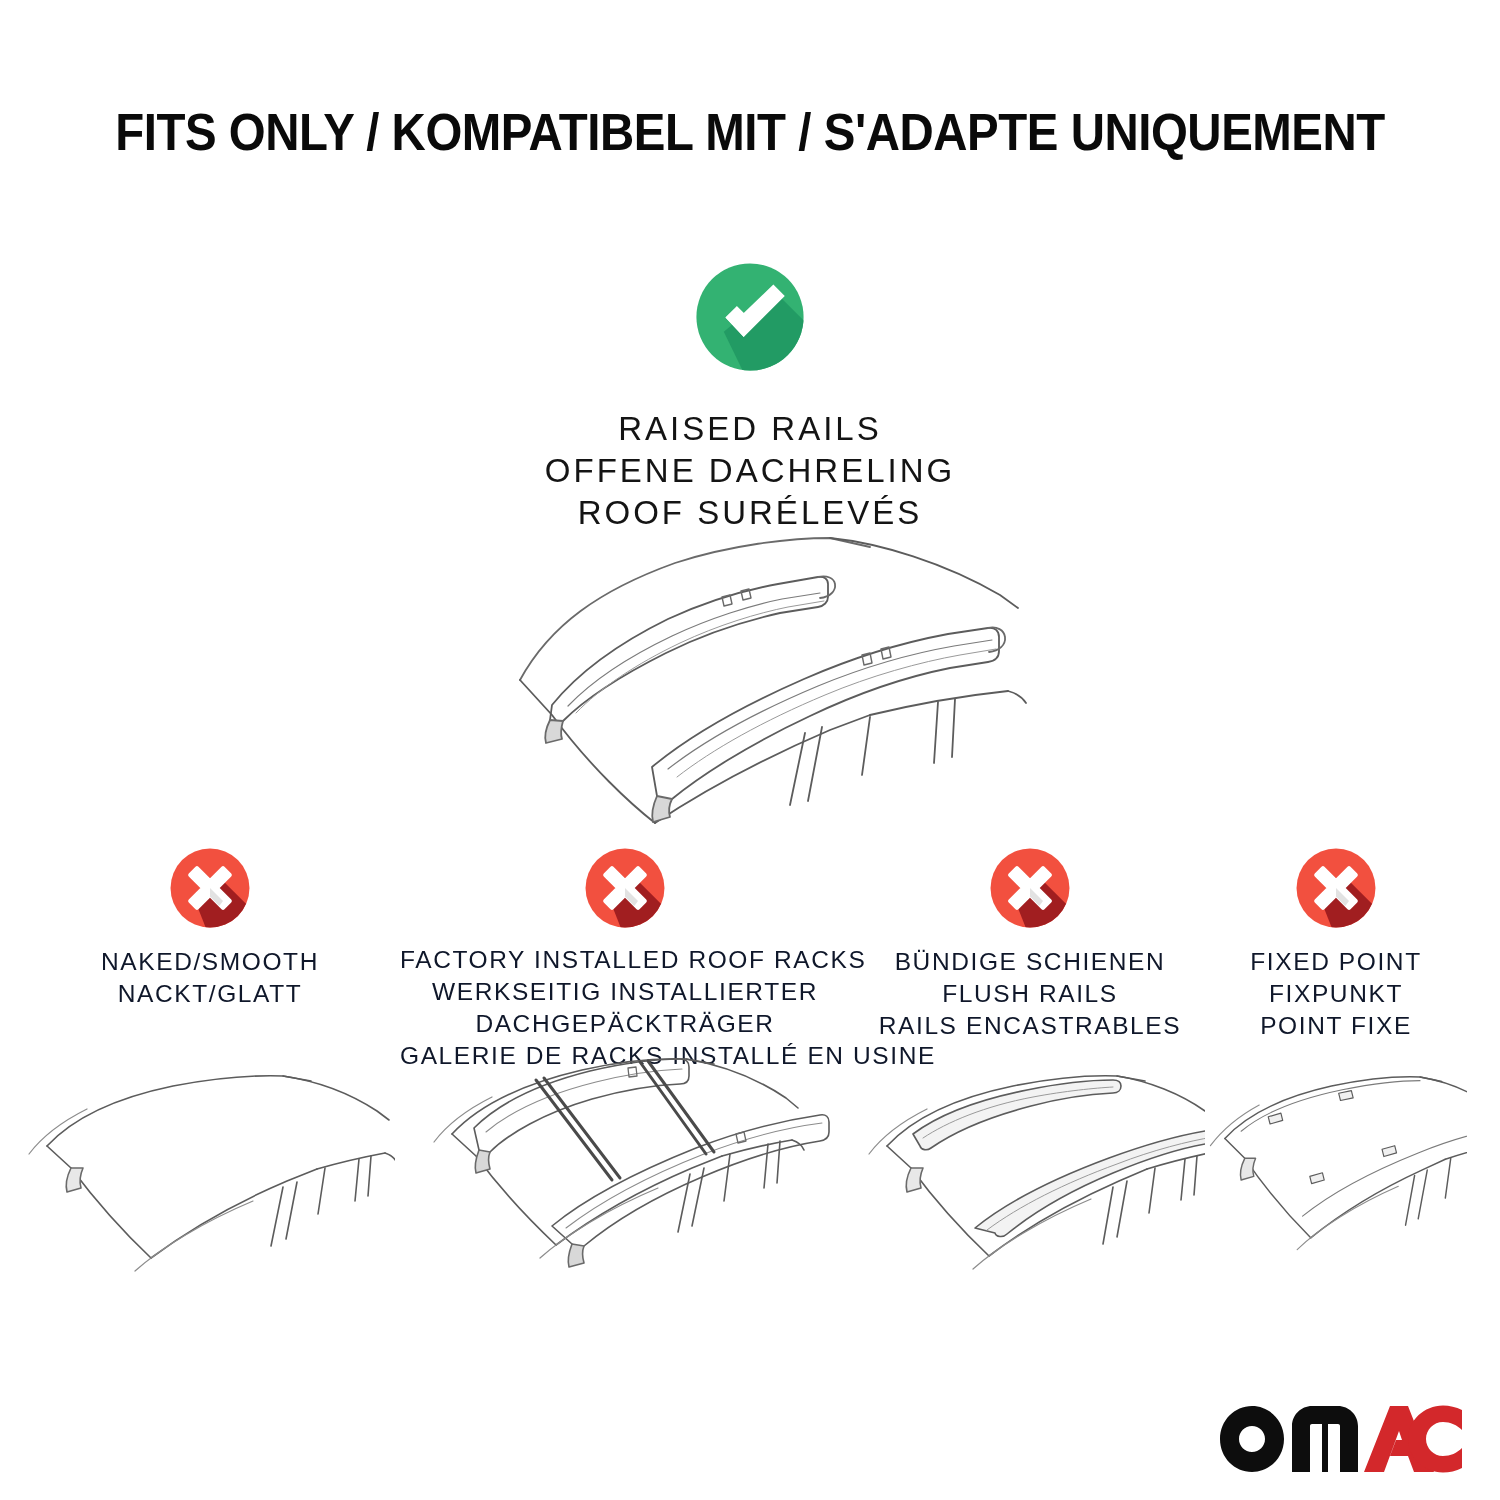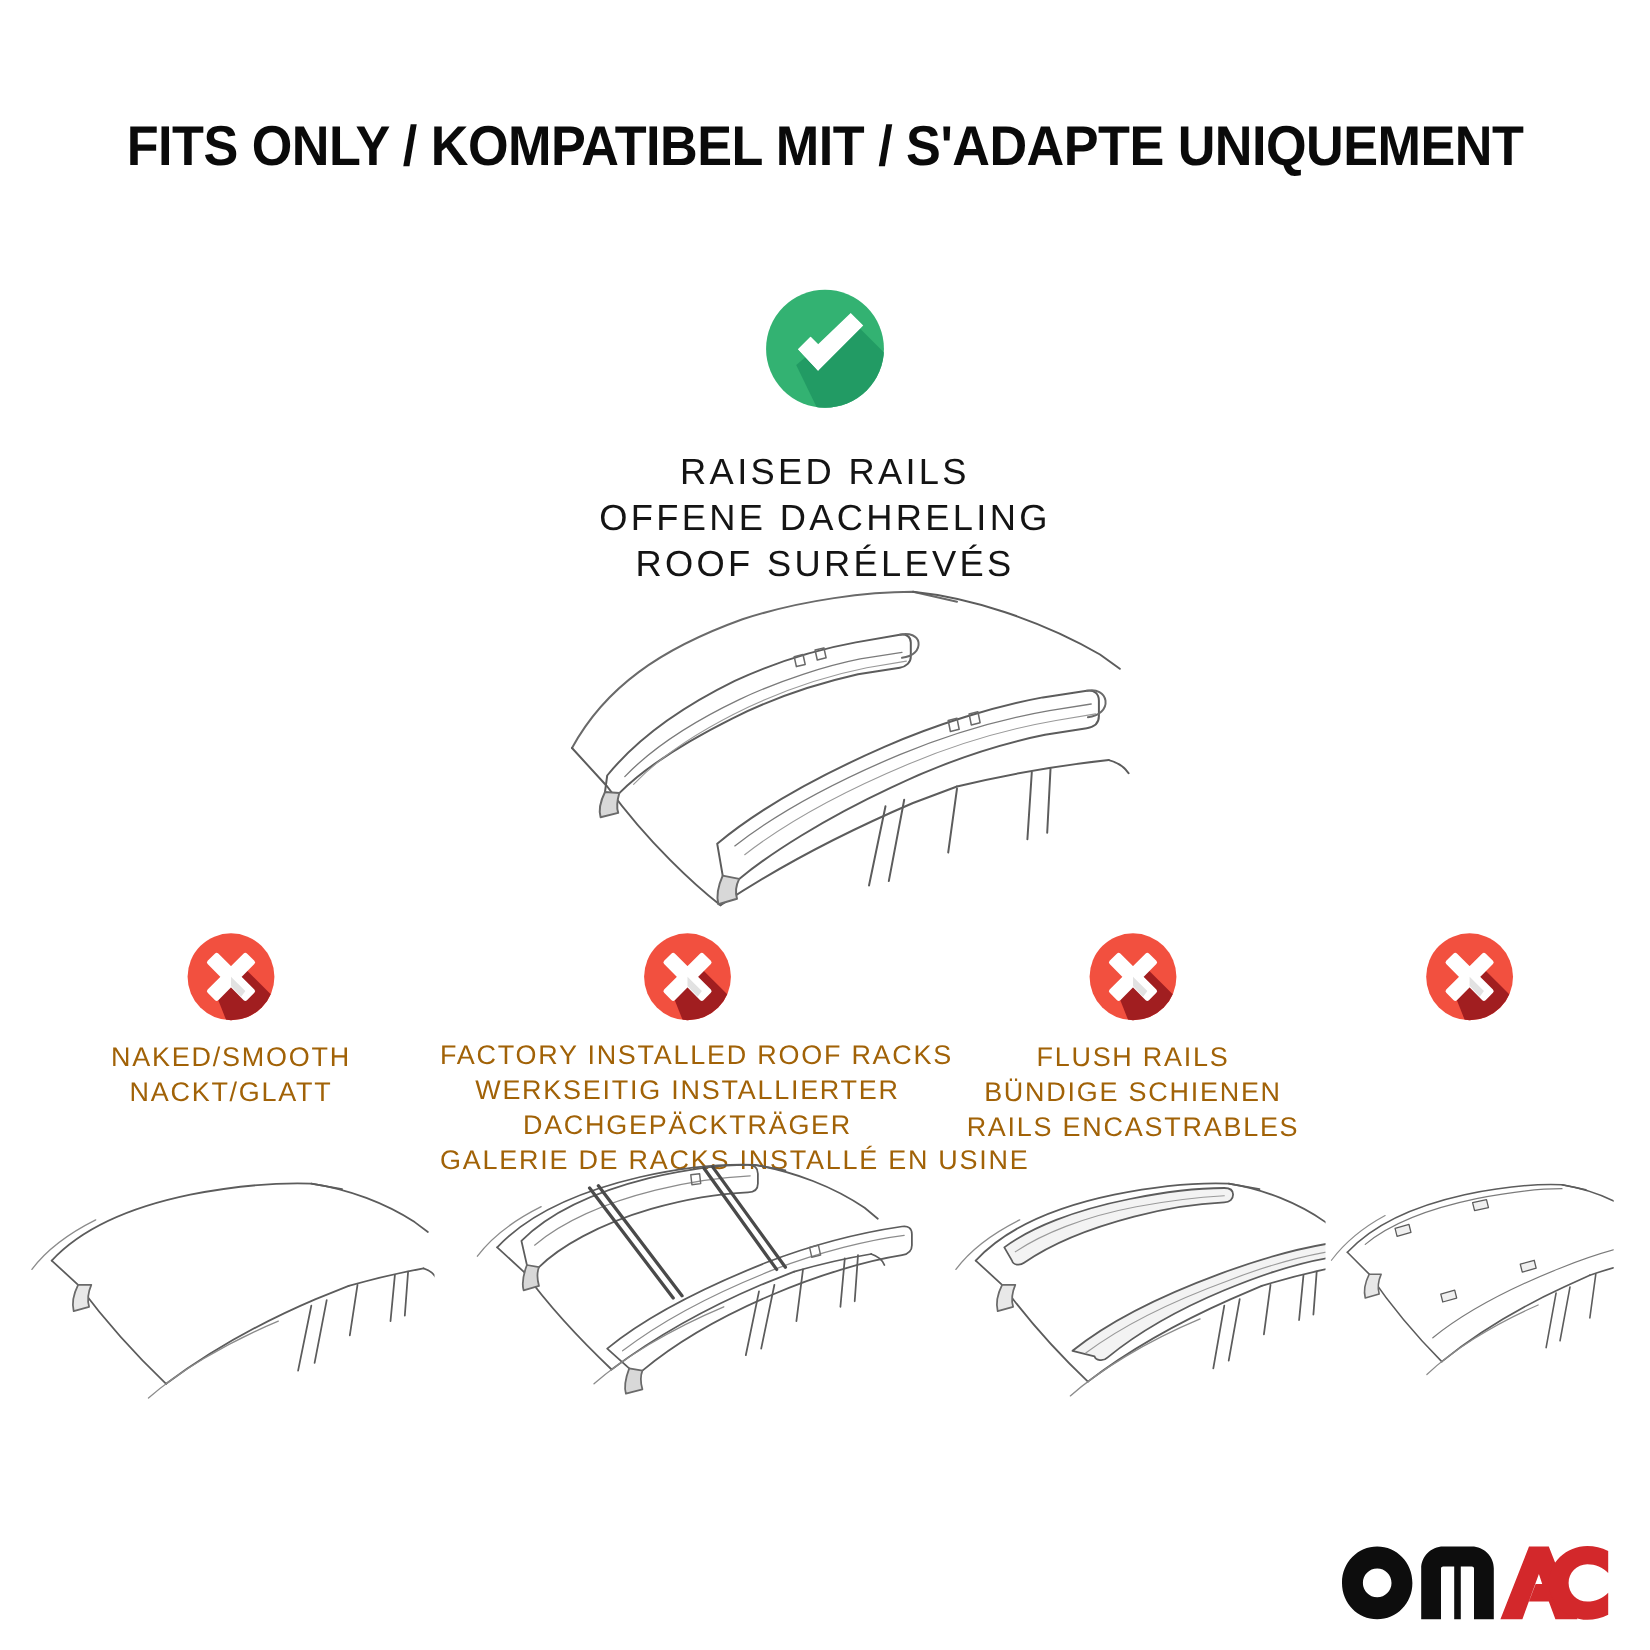--- a/index.html
+++ b/index.html
@@ -88,21 +88,21 @@
     height: 84px;
     display: block;
     margin: 0 auto;
   }
   .bad-caption {
     margin-top: 16px;
     font-size: 24.5px;
     font-weight: 300;
     letter-spacing: 1.6px;
     line-height: 1.3;
-    color: #a16207;
+    color: #0f172a;
   }
   .bad-caption div { white-space: nowrap; }
   
   .bad-col.c2 .bad-caption { margin-top: 14px; }
 
   .bad-art {
     position: absolute;
     width: 100%;
     left: 0;
   }
@@ -311,22 +311,22 @@
         </defs>
       <circle cx="50" cy="50" r="47" fill="#f2503f"></circle>
       <g clip-path="url(#clipX3)">
         <path d="M62 38 L100 76 L100 100 L46 100 L31 62 Z" fill="#a11e20"></path>
       </g>
       <path d="M34.5 26.5 L50 42 L65.5 26.5 L73.5 34.5 L58 50 L73.5 65.5 L65.5 73.5 L50 58 L34.5 73.5 L26.5 65.5 L42 50 L26.5 34.5 Z" fill="#ffffff" stroke="#ffffff" stroke-width="5" stroke-linejoin="round"></path>
       <path d="M50 50 L65.5 65.5 L61 71.5 L50 60 Z" fill="#e2e2e2"></path>
     </svg>
 
     <div class="bad-caption">
+      <div>BÜNDIGE SCHIENEN</div>
       <div>FLUSH RAILS</div>
-      <div>BÜNDIGE SCHIENEN</div>
       <div>RAILS ENCASTRABLES</div>
     </div>
 
     <div class="bad-art">
       <svg class="art-svg" viewBox="0 0 350 230" fill="none" stroke="#5c5c5c" stroke-width="1.6" stroke-linejoin="round" stroke-linecap="round">
         <path d="M32 78 C58 50 100 30 158 18 C198 10 236 7 262 8 L290 13"></path>
         <path d="M262 8 C294 13 326 26 350 43 L360 51"></path>
         <path d="M32 78 L56 100 C84 138 116 171 134 188"></path>
         <path d="M134 188 C168 162 212 136 264 113 L292 101"></path>
         <path d="M292 101 C318 93 340 88 354 85"></path>
@@ -363,20 +363,25 @@
           </clipPath>
         </defs>
       <circle cx="50" cy="50" r="47" fill="#f2503f"></circle>
       <g clip-path="url(#clipX4)">
         <path d="M62 38 L100 76 L100 100 L46 100 L31 62 Z" fill="#a11e20"></path>
       </g>
       <path d="M34.5 26.5 L50 42 L65.5 26.5 L73.5 34.5 L58 50 L73.5 65.5 L65.5 73.5 L50 58 L34.5 73.5 L26.5 65.5 L42 50 L26.5 34.5 Z" fill="#ffffff" stroke="#ffffff" stroke-width="5" stroke-linejoin="round"></path>
       <path d="M50 50 L65.5 65.5 L61 71.5 L50 60 Z" fill="#e2e2e2"></path>
     </svg>
 
+    <div class="bad-caption">
+      <div>FIXED POINT</div>
+      <div>FIXPUNKT</div>
+      <div>POINT FIXE</div>
+    </div>
 
     <div class="bad-art">
       <svg class="art-svg" viewBox="0 0 290 230" fill="none" stroke="#5c5c5c" stroke-width="1.6" stroke-linejoin="round" stroke-linecap="round">
         <path d="M22 78 C46 52 86 32 140 20 C178 12 214 9 238 10 L262 15"></path>
         <path d="M238 10 C268 15 296 27 318 43 L326 50"></path>
         <path d="M22 78 L44 100 C70 138 100 171 117 188"></path>
         <path d="M117 188 C149 162 190 136 240 113 L266 101"></path>
         <path d="M266 101 C290 93 310 88 324 85"></path>
         <path d="M44 100 C40 108 38 116 40 124 L54 120 C52 113 53 107 56 100 Z" fill="#e8e8e8" stroke="#6a6a6a"></path>
 

